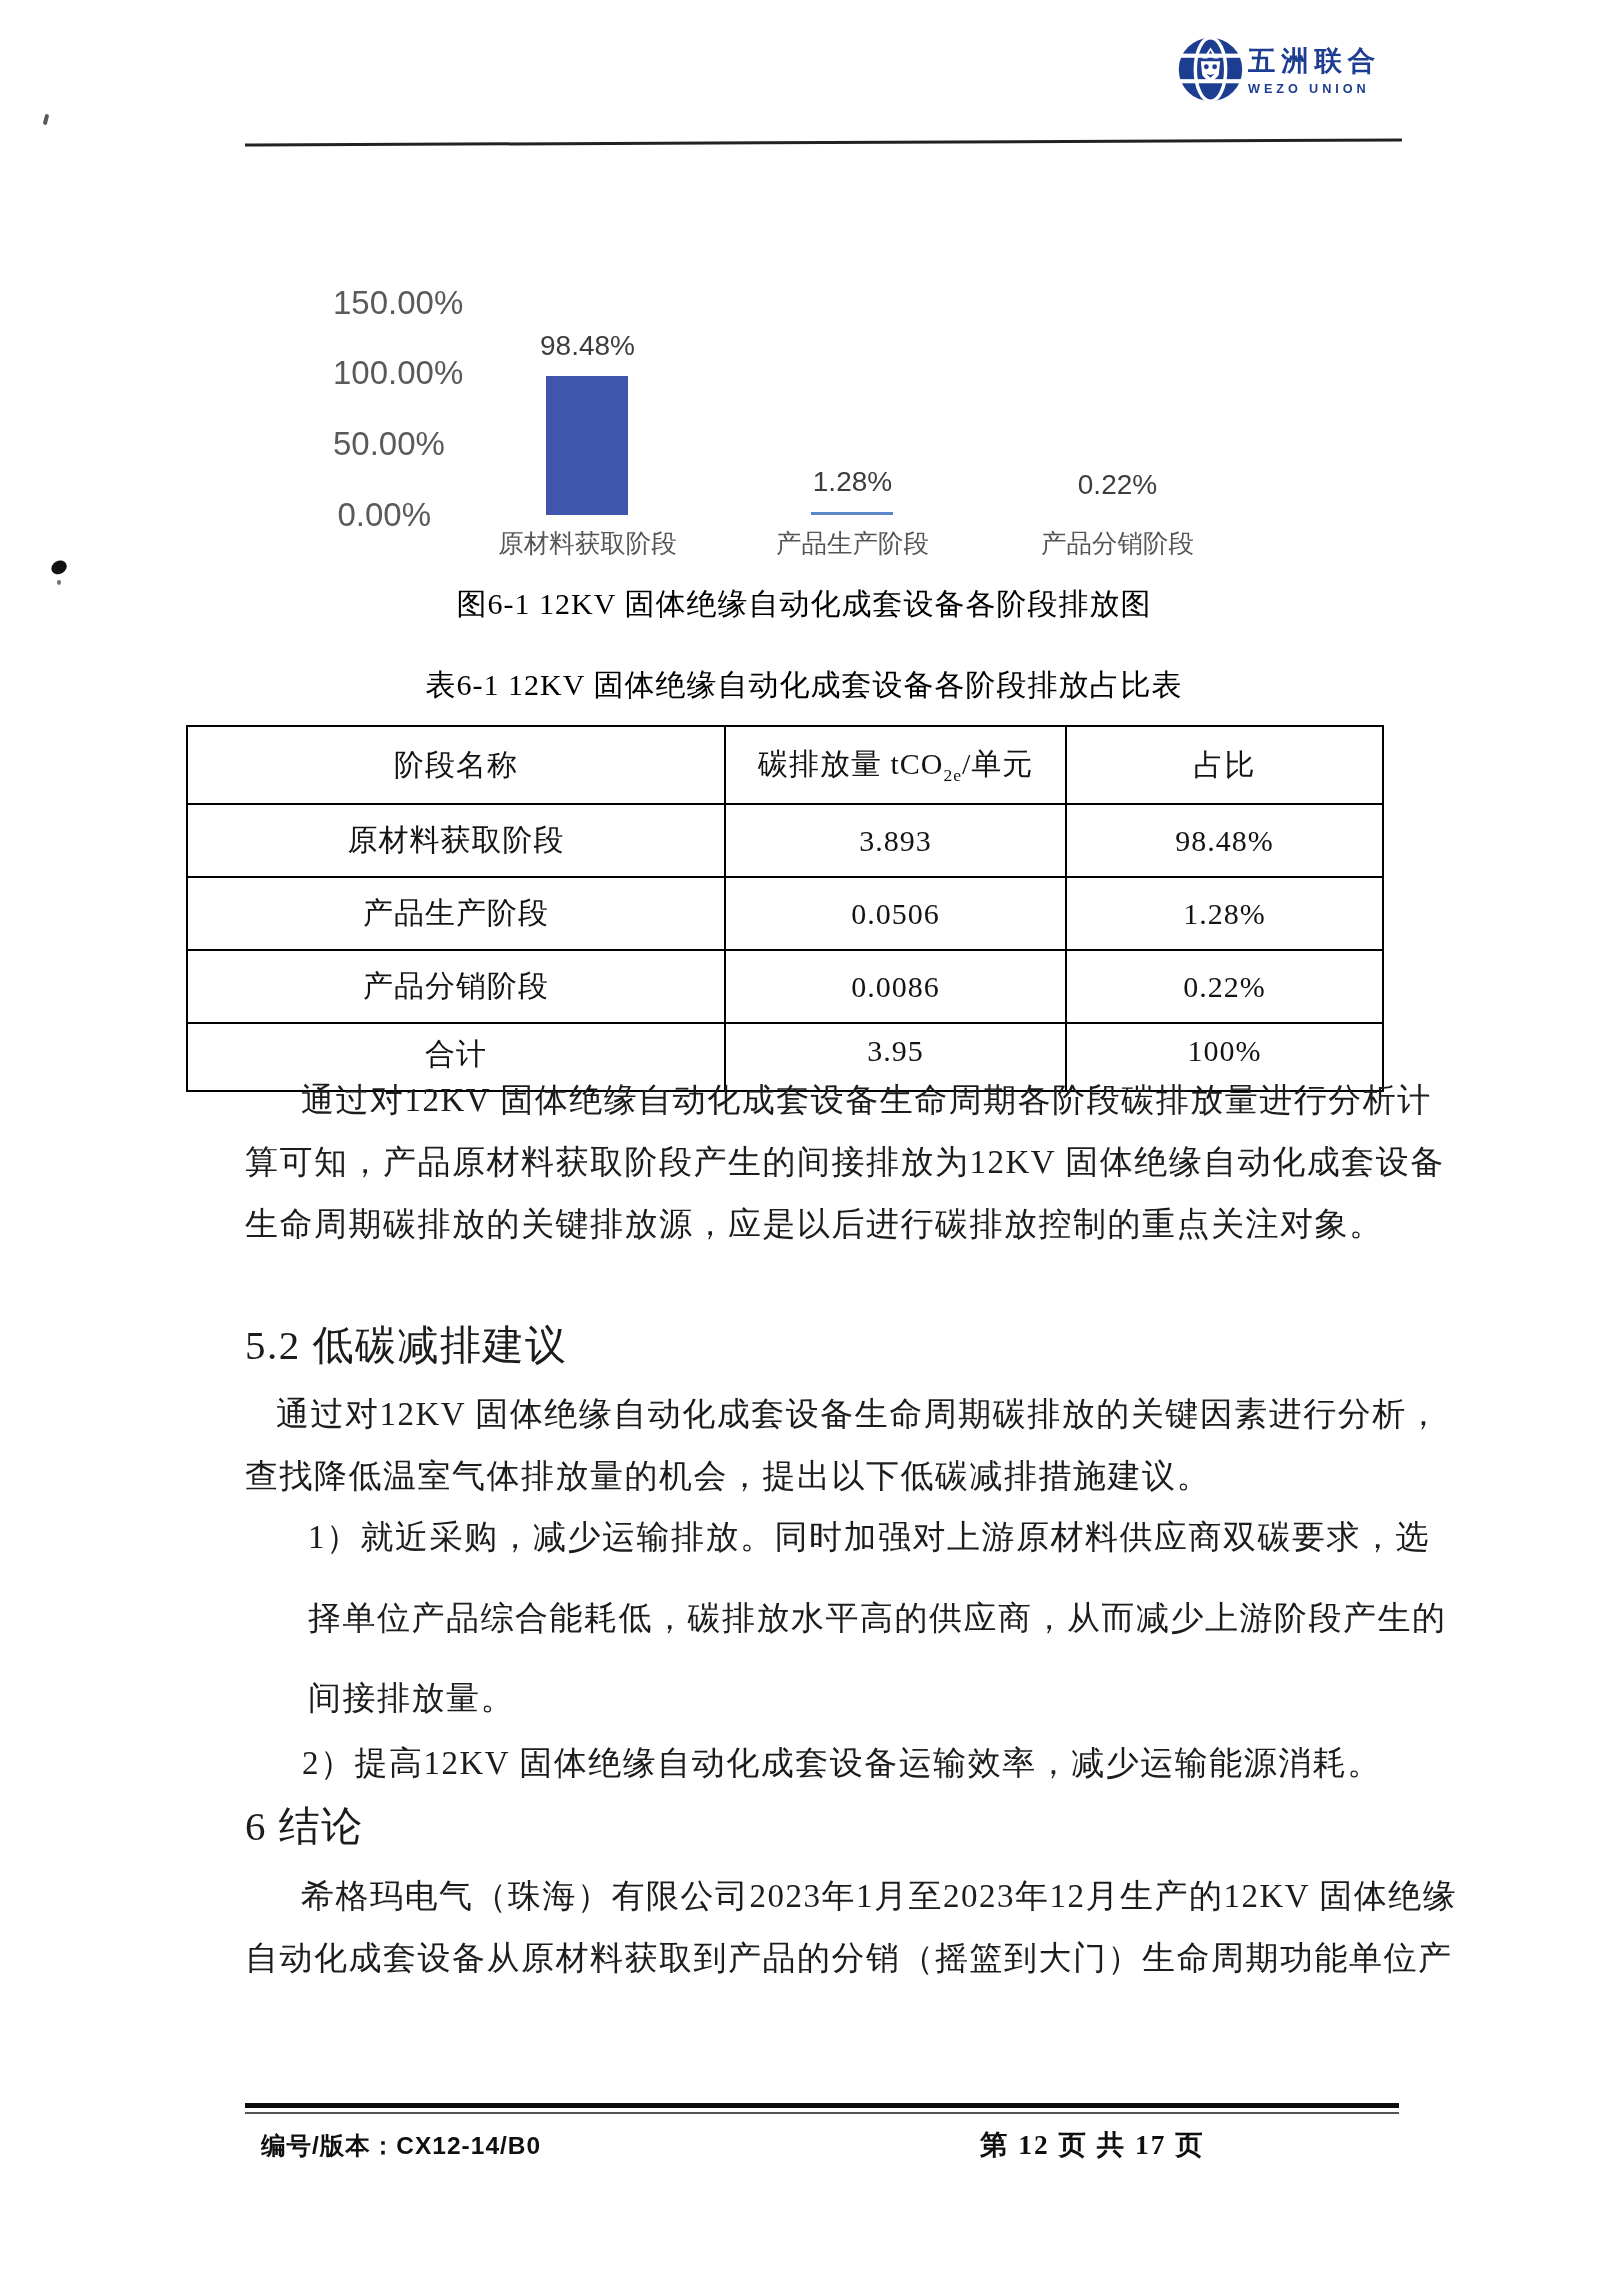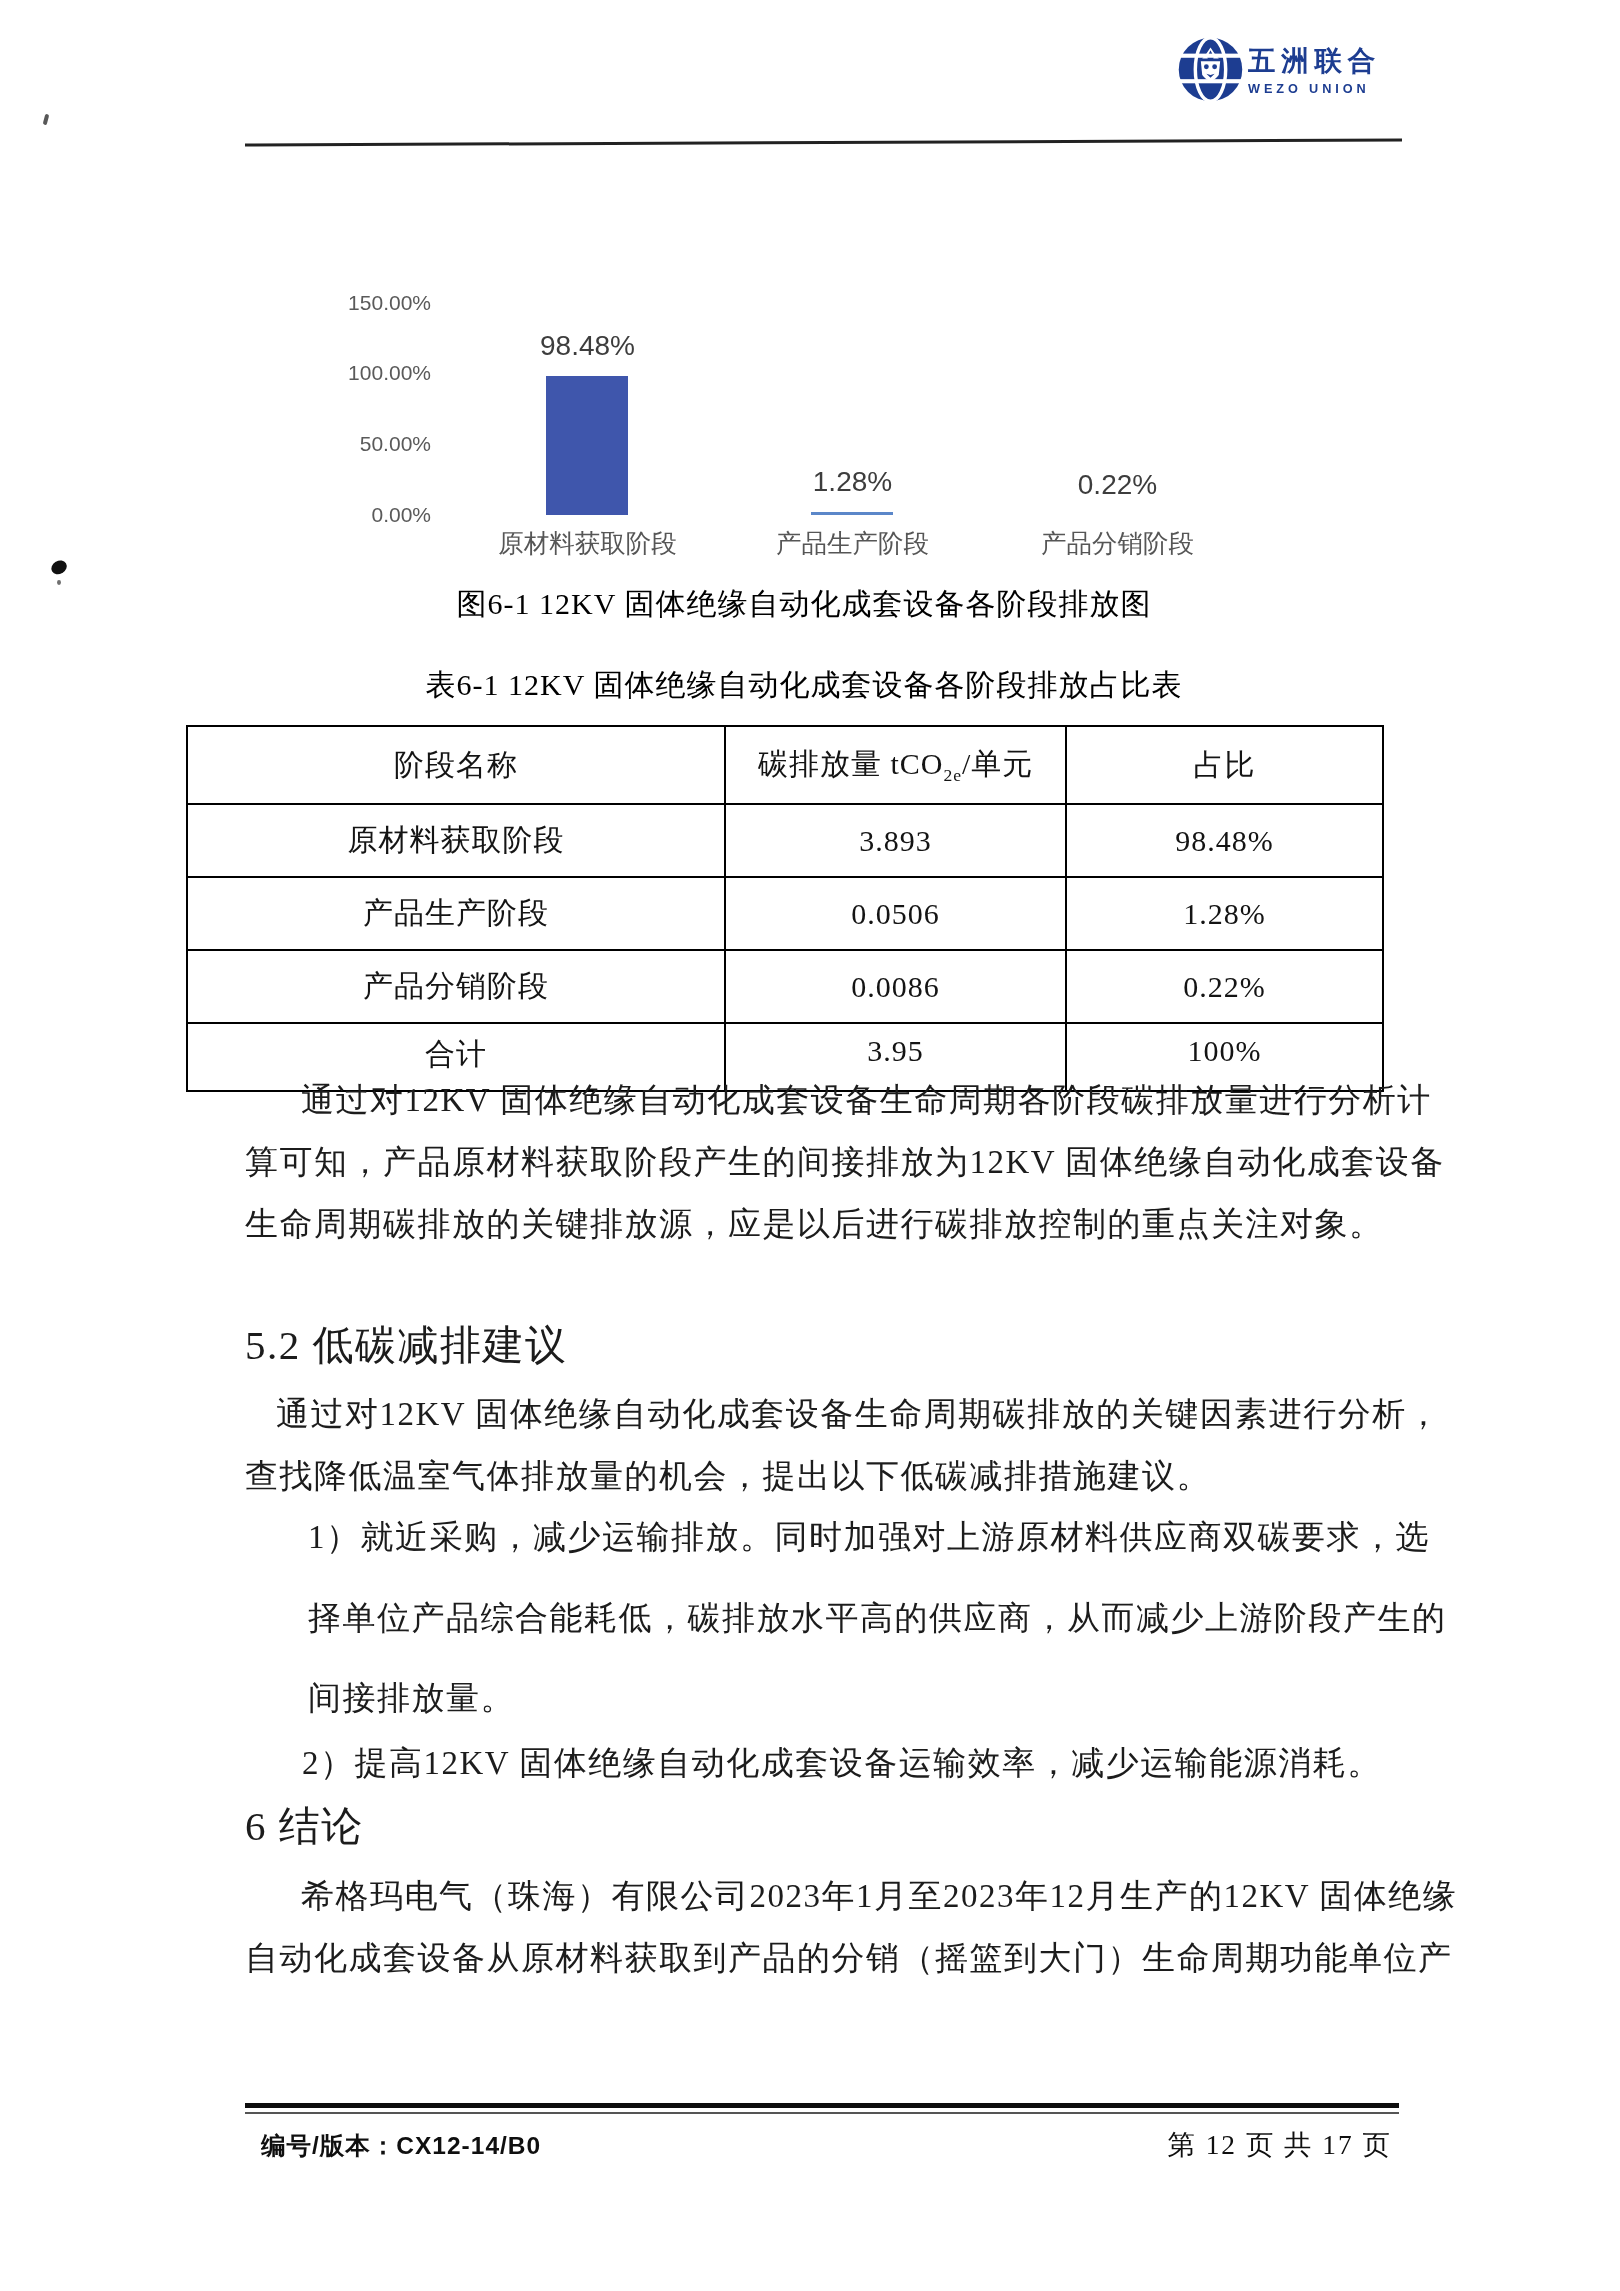--- a/index.html
+++ b/index.html
@@ -23,21 +23,21 @@
              font-size:12.7px; letter-spacing:3.9px; color:#1d3d91; margin-top:3.9px; white-space:nowrap; }
   .header-rule { position:absolute; left:245px; top:141px; width:1157px; height:2.9px;
                  background:#222; transform:rotate(-0.25deg); }
   
   .chart-title { position:absolute; left:333px; top:238px; width:941px; text-align:center;
                  font-family:"Liberation Sans","DejaVu Sans",sans-serif;
                  font-weight:bold; font-size:39px; color:#141414; letter-spacing:1px; }
   .chart { position:absolute; left:333px; top:279px; width:1000px; height:294px;
            font-family:"Liberation Sans","DejaVu Sans",sans-serif; }
   .ytick { position:absolute; left:0; width:98px; height:33px; line-height:33px;
-           text-align:right; font-size:21px; color:#5a5a5a; }
+           text-align:right; font-size:33px; color:#5a5a5a; }
   .chart-col { position:absolute; top:23.5px; width:235px; height:212px; }
   .bar { position:absolute; bottom:0; left:76px; width:82px; background:#3f56ac; }
   .bar-value { position:absolute; left:0; width:100%; text-align:center;
                font-size:28px; color:#3d3d3d; }
   .cat-label { position:absolute; top:223px; left:0; width:100%; text-align:center;
                font-size:25.5px; color:#565656; white-space:nowrap; }
   
   .caption { position:absolute; left:216px; width:1176px; text-align:center;
              font-size:30px; color:#000000; letter-spacing:1px; white-space:nowrap; }
   
@@ -54,22 +54,22 @@
   col.c1 { width:45%; } col.c2 { width:28.5%; } col.c3 { width:26.5%; }
   
   .tl { position:absolute; font-size:33px; letter-spacing:1.5px; white-space:nowrap; color:#1c1c1c; }
   .heading { font-size:41px; }
   
   .footer-rule-a { position:absolute; left:245px; top:2103px; width:1154px; height:4.9px; background:#0d0d0d; }
   .footer-rule-b { position:absolute; left:245px; top:2112px; width:1154px; height:2px; background:#555; }
   .footer-left { position:absolute; left:261px; top:2129px;
                  font-family:"Liberation Sans","DejaVu Sans",sans-serif;
                  font-weight:bold; font-size:24.5px; color:#0f0f0f; letter-spacing:1px; }
-  .footer-right { position:absolute; left:980px; top:2127px; width:412px; text-align:right;
-                  font-weight:normal; font-size:27.4px; color:#0f0f0f; letter-spacing:2px; }
+  .footer-right { position:absolute; left:980px; top:2127px; width:412px; 
+                  font-weight:bold; font-size:27.4px; color:#0f0f0f; letter-spacing:2px; }
 </style>
 </head>
 <body>
 
 <div class="page">
 
   <div class="speck s1"></div>
   <div class="speck s2"></div>
   <div class="speck s3"></div>
 

